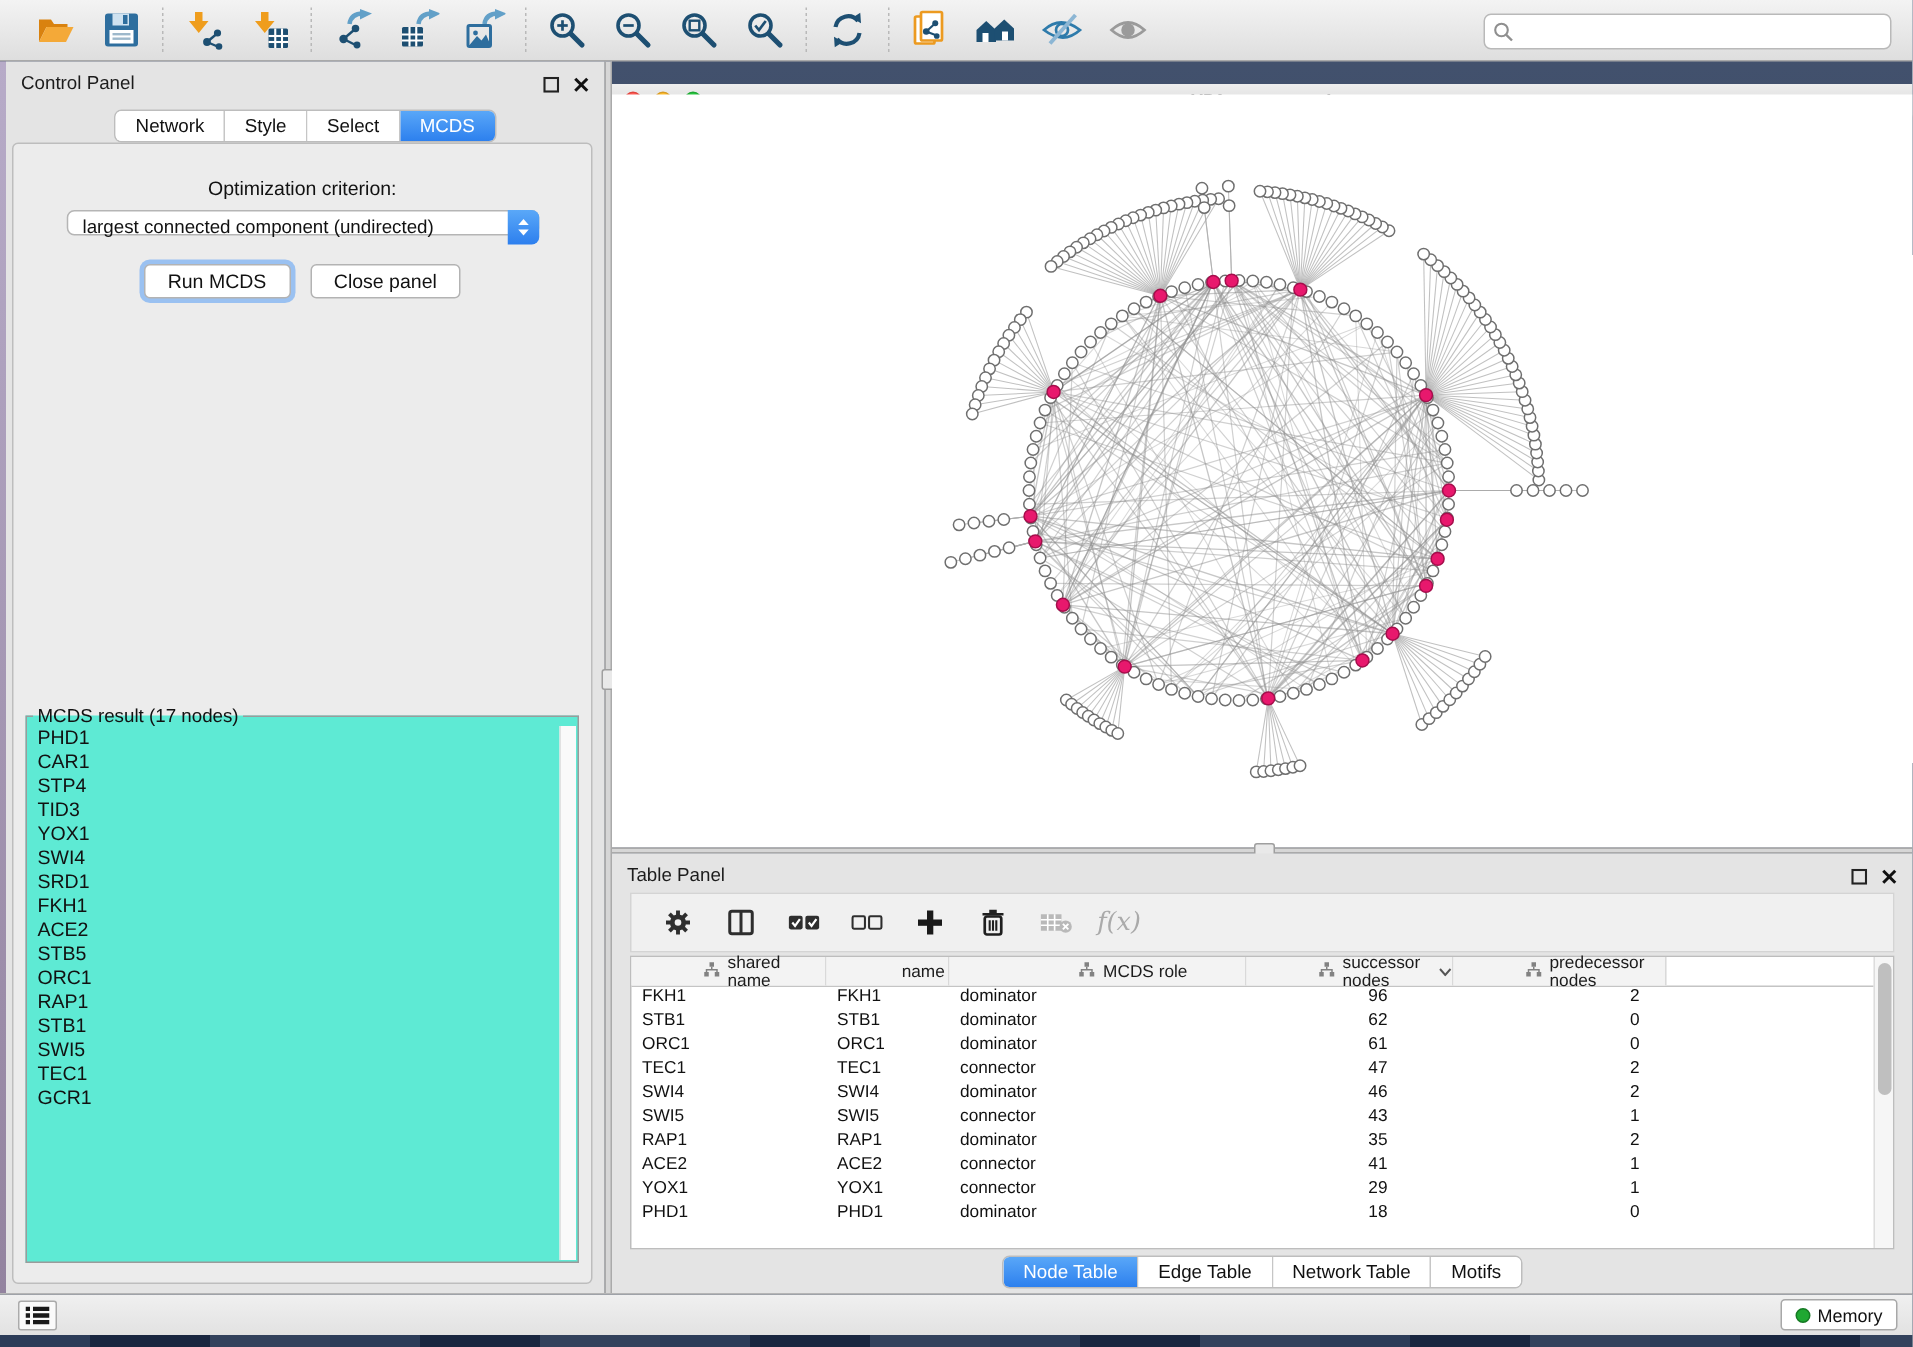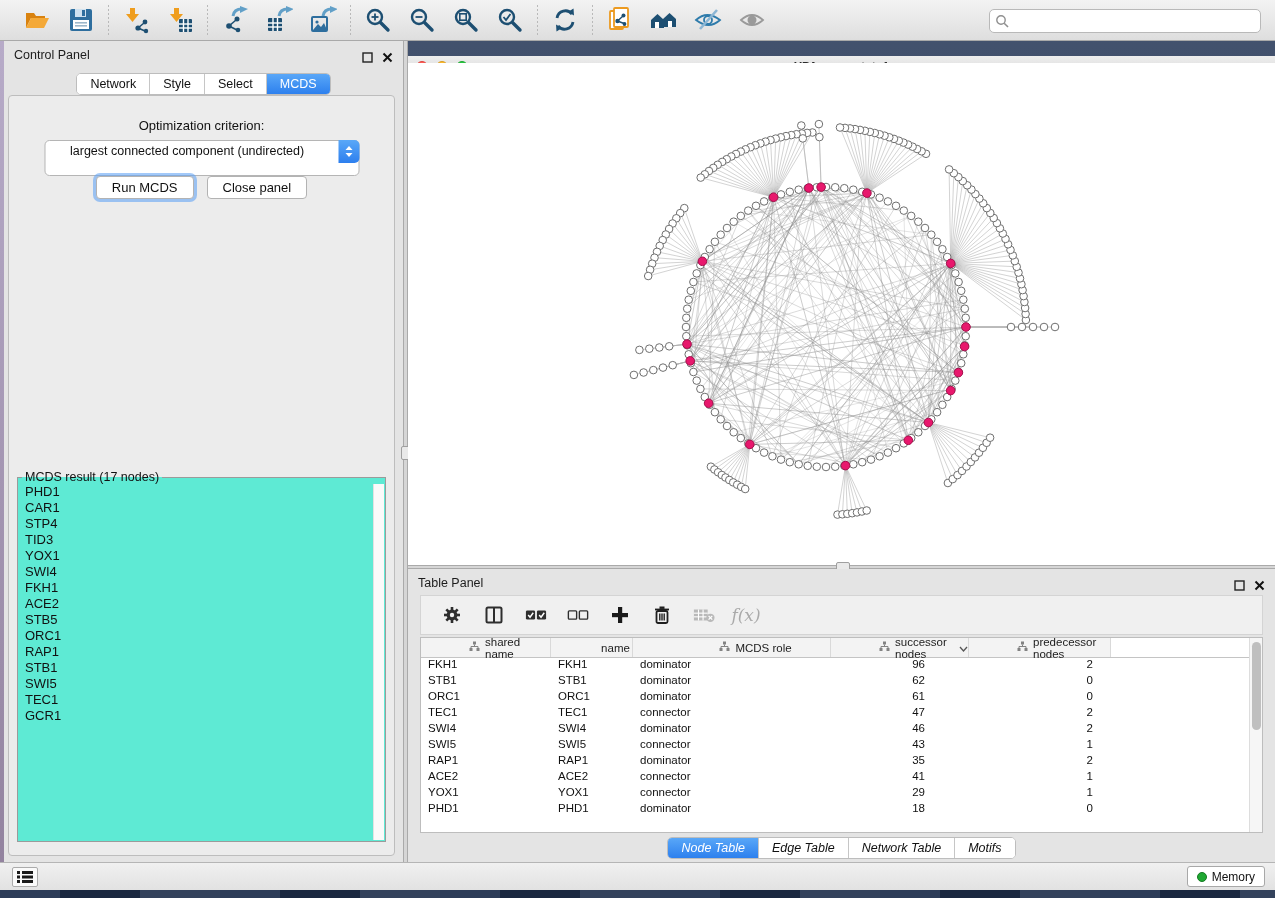--- a/index.html
+++ b/index.html
@@ -41,23 +41,23 @@
     border-radius:5px; overflow:hidden; }
   .seg-tab { padding:3px 13px; font-size:12.5px; color:#111; cursor:pointer;
     border-right:1px solid #c6c6c6; background:#fff; }
   .seg-tab:last-child { border-right:none; }
   .seg-tab.sel { background:linear-gradient(180deg,#59a7f8,#2d80ee); color:#fff; }
   .cp-content { position:absolute; left:4px; right:8px; top:54px; bottom:6px;
     background:#ececec; border:1px solid #bdbdbd; border-radius:4px; }
   .opt-label { position:absolute; top:22px; width:100%; text-align:center;
     font-size:13px; color:#111; }
   .mac-select { position:absolute; left:50%; transform:translateX(-50%); top:44px;
-    width:315px; height:36px; background:#fff; border:1px solid #b5b5b5;
+    width:315px; height:17px; background:#fff; border:1px solid #b5b5b5;
     border-radius:5px; font-size:12.5px; color:#111; line-height:21px;
-    padding-left:25px; cursor:pointer; }
+    padding-left:10px; cursor:pointer; }
   .mac-select .cap { position:absolute; right:-1px; top:-1px; width:21px; height:23px;
     background:linear-gradient(180deg,#5aa8f8,#2d7fee); border-radius:0 5px 5px 0;
     display:flex; align-items:center; justify-content:center; }
   .btn-row { position:absolute; top:80px; width:100%; display:flex;
     justify-content:center; gap:13px; }
   .mac-btn { background:#fff; border:1px solid #b3b3b3; border-radius:4px;
     font-size:13px; color:#111; padding:3px 15px; cursor:pointer;
     font-family:"Liberation Sans",sans-serif; }
   .mac-btn.focused { box-shadow:0 0 0 3px rgba(100,165,245,.6); }
   .mcds-fieldset { position:absolute; left:8px; right:8px; top:374px; height:372px;
@@ -112,21 +112,21 @@
   .tbl-body { position:absolute; left:0; right:13px; top:20px; bottom:0; overflow:hidden; }
   .t-row { display:flex; height:16px; font-size:11.5px; color:#111; cursor:pointer; }
   .t-cell { padding-left:7px; overflow:hidden; white-space:nowrap; }
   .t-cell.num1 { text-align:right; padding-right:44px; }
   .t-cell.num2 { text-align:right; padding-right:18px; }
   .tbl-scroll { position:absolute; right:0; top:0; bottom:0; width:13px;
     background:#f6f6f6; border-left:1px solid #ddd; }
   .tbl-thumb { position:absolute; left:2px; top:4px; width:9px; height:88px;
     background:#bfbfbf; border-radius:5px; cursor:pointer; }
   .tp-tabs { position:absolute; left:0; right:0; top:268px; display:flex;
-    justify-content:center;font-style:italic; }
+    justify-content:center; }
 
   
   .statusbar { position:absolute; left:0; top:862px; width:1275px; height:28px;
     background:linear-gradient(180deg,#f0f0f0,#e2e2e2); border-top:1px solid #b5b5b5; }
   .list-btn { position:absolute; left:12px; top:4px; width:26px; height:20px;
     background:#fafafa; border:1px solid #ababab; border-radius:2px;
     display:flex; align-items:center; justify-content:center; cursor:pointer; }
   .mem-btn { position:absolute; right:10px; top:3px; height:21px;
     background:#fff; border:1px solid #a8a8a8; border-radius:3px;
     display:flex; align-items:center; gap:5px; padding:0 9px; font-size:12px;
@@ -357,20 +357,21 @@
     </div>
     <fieldset class="mcds-fieldset">
       <legend>MCDS result (17 nodes)</legend>
       <div class="mcds-list">
           <div class="mcds-item">PHD1</div>
           <div class="mcds-item">CAR1</div>
           <div class="mcds-item">STP4</div>
           <div class="mcds-item">TID3</div>
           <div class="mcds-item">YOX1</div>
           <div class="mcds-item">SWI4</div>
+          <div class="mcds-item">SRD1</div>
           <div class="mcds-item">FKH1</div>
           <div class="mcds-item">ACE2</div>
           <div class="mcds-item">STB5</div>
           <div class="mcds-item">ORC1</div>
           <div class="mcds-item">RAP1</div>
           <div class="mcds-item">STB1</div>
           <div class="mcds-item">SWI5</div>
           <div class="mcds-item">TEC1</div>
           <div class="mcds-item">GCR1</div>
         </div>

